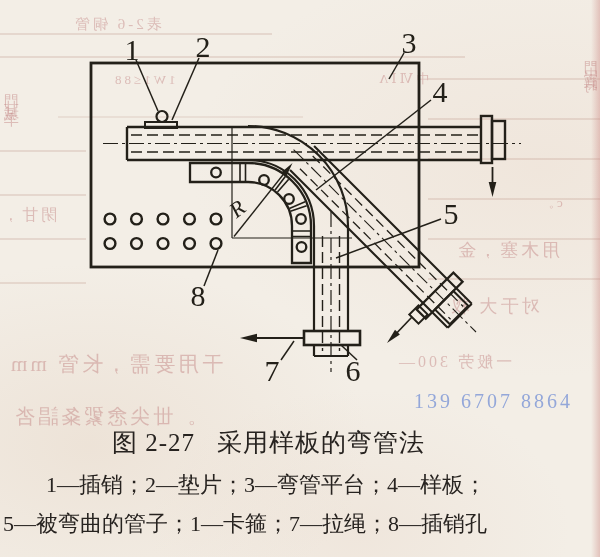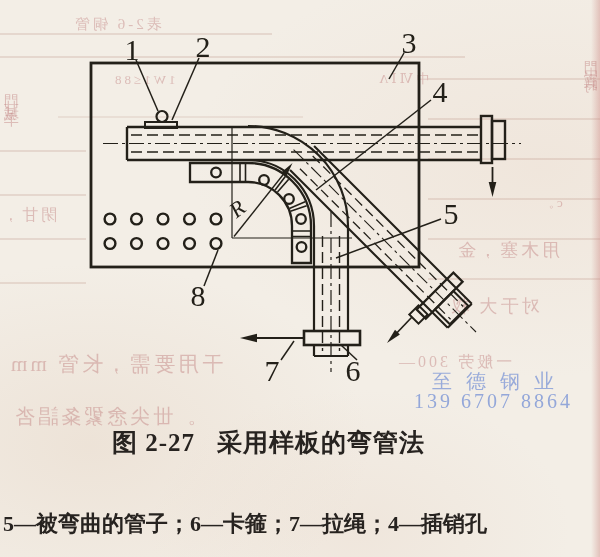--- a/index.html
+++ b/index.html
@@ -21,21 +21,21 @@
   .edgeband{position:absolute; right:0; top:0; width:9px; height:557px;
             background:linear-gradient(to left, rgba(205,140,135,.45), rgba(205,140,135,0));}
   
   #fig{position:absolute; left:0; top:0;}
   .ink{stroke:#232019; fill:none;}
   text.callout{font-family:"Liberation Serif","DejaVu Serif",serif; font-size:30px;
                fill:#232019; text-anchor:middle;}
   text.rlab{font-family:"Liberation Serif","DejaVu Serif",serif; font-size:22px;
             font-style:italic; fill:#232019;}
   
-  .cap{position:absolute; font-weight:700; color:#272320; white-space:nowrap;}
+  .cap{position:absolute; font-weight:400; color:#272320; white-space:nowrap;}
   #caption{left:112px; top:426px; font-size:25px; letter-spacing:1px;}
   #caption .gap{display:inline-block; width:22px;}
   #legend1{left:46px; top:470px; font-size:22px;}
   #legend2{left:3px;  top:509px; font-size:22px;}
   
   .wm{position:absolute; color:#8aa0d8; white-space:nowrap;}
   #wm-co{left:432px; top:368px; font-size:20px; letter-spacing:14px; opacity:.85;}
   #wm-ph{left:414px; top:390px; font-size:20px; letter-spacing:3px; opacity:.9;}
 </style>
 </head>
@@ -182,21 +182,21 @@
     <text class="callout" x="132" y="60">1</text>
     <text class="callout" x="203" y="57">2</text>
     <text class="callout" x="409" y="53">3</text>
     <text class="callout" x="440" y="102">4</text>
     <text class="callout" x="451" y="224">5</text>
     <text class="callout" x="353" y="381">6</text>
     <text class="callout" x="272" y="381">7</text>
     <text class="callout" x="198" y="306">8</text>
   </svg>
 
-  <div class="wm" id="wm-co">至德钢业</div>
   <div class="wm" id="wm-ph">139 6707 8864</div>
 
   <div class="cap" id="caption">
     <span>图 2-27</span><span class="gap"></span><span>采用样板的弯管法</span>
   </div>
-  <div class="cap" id="legend2">5—被弯曲的管子；6—卡箍；7—拉绳；4—插销孔</div>
+  <div class="cap" id="legend1">1—插销；2—垫片；3—弯管平台；4—样板；</div>
+  <div class="cap" id="legend2">5—被弯曲的管子；1—卡箍；7—拉绳；8—插销孔</div>
 
 </div>
 
 </body></html>

